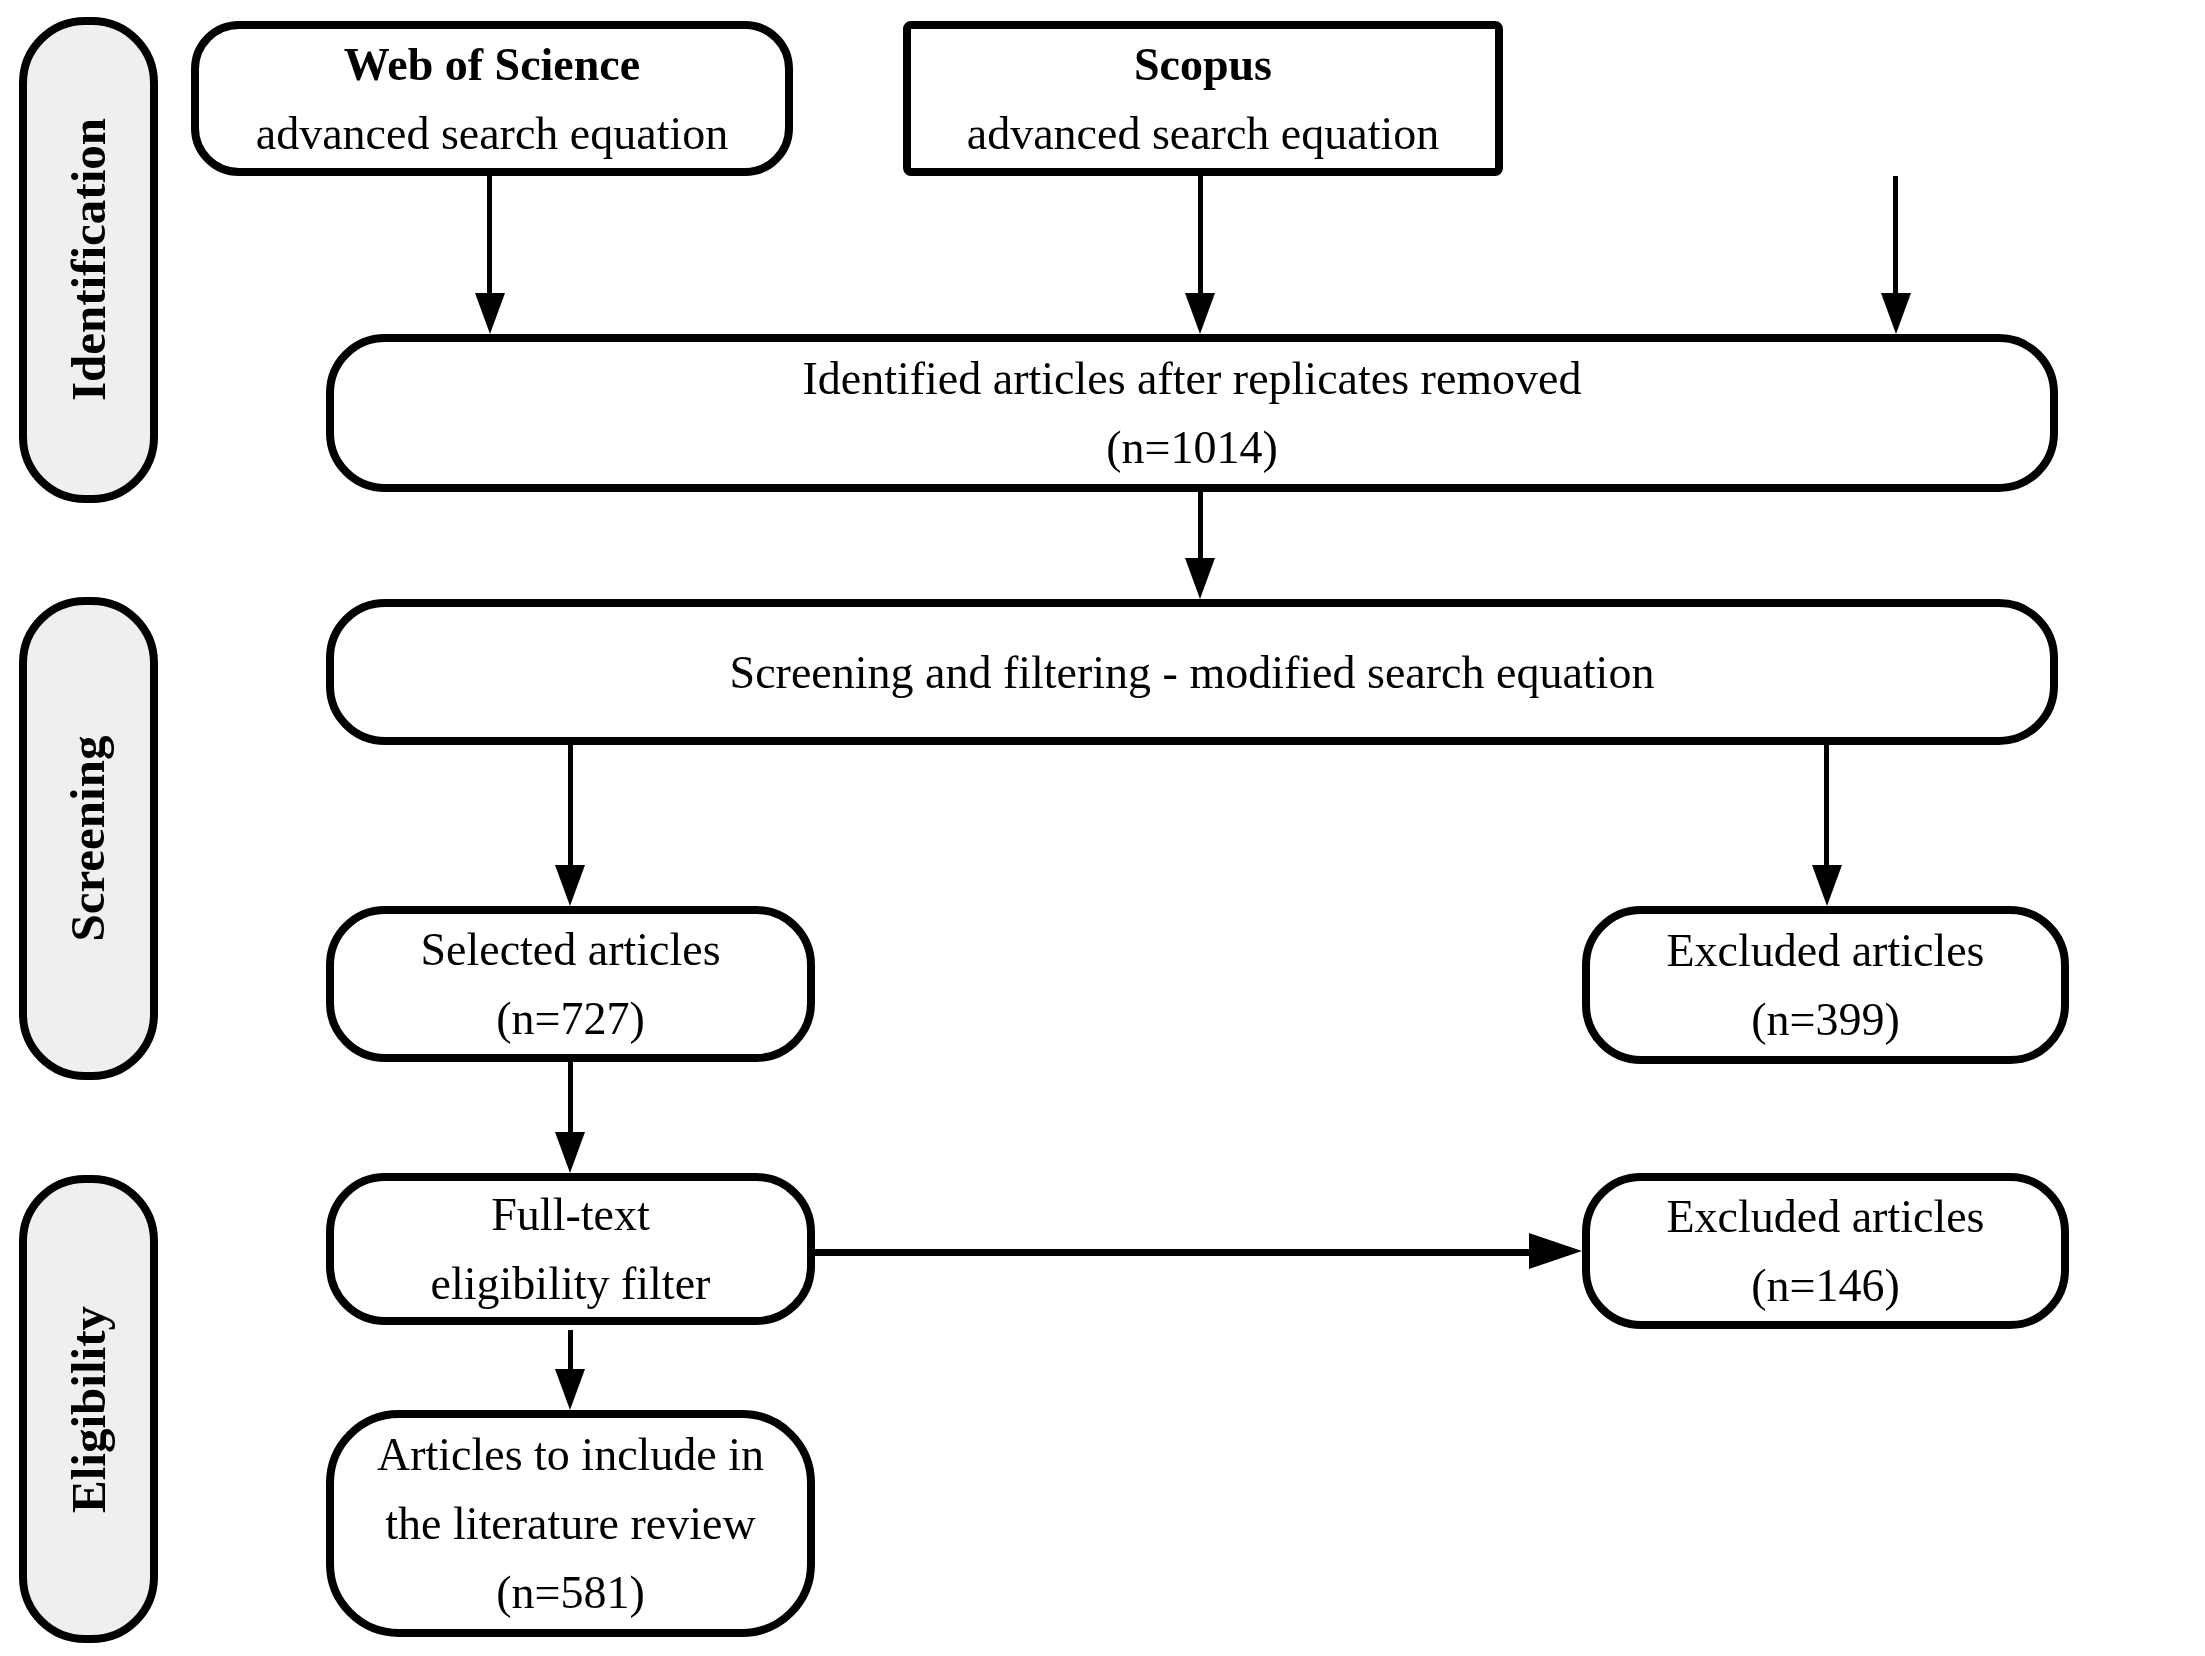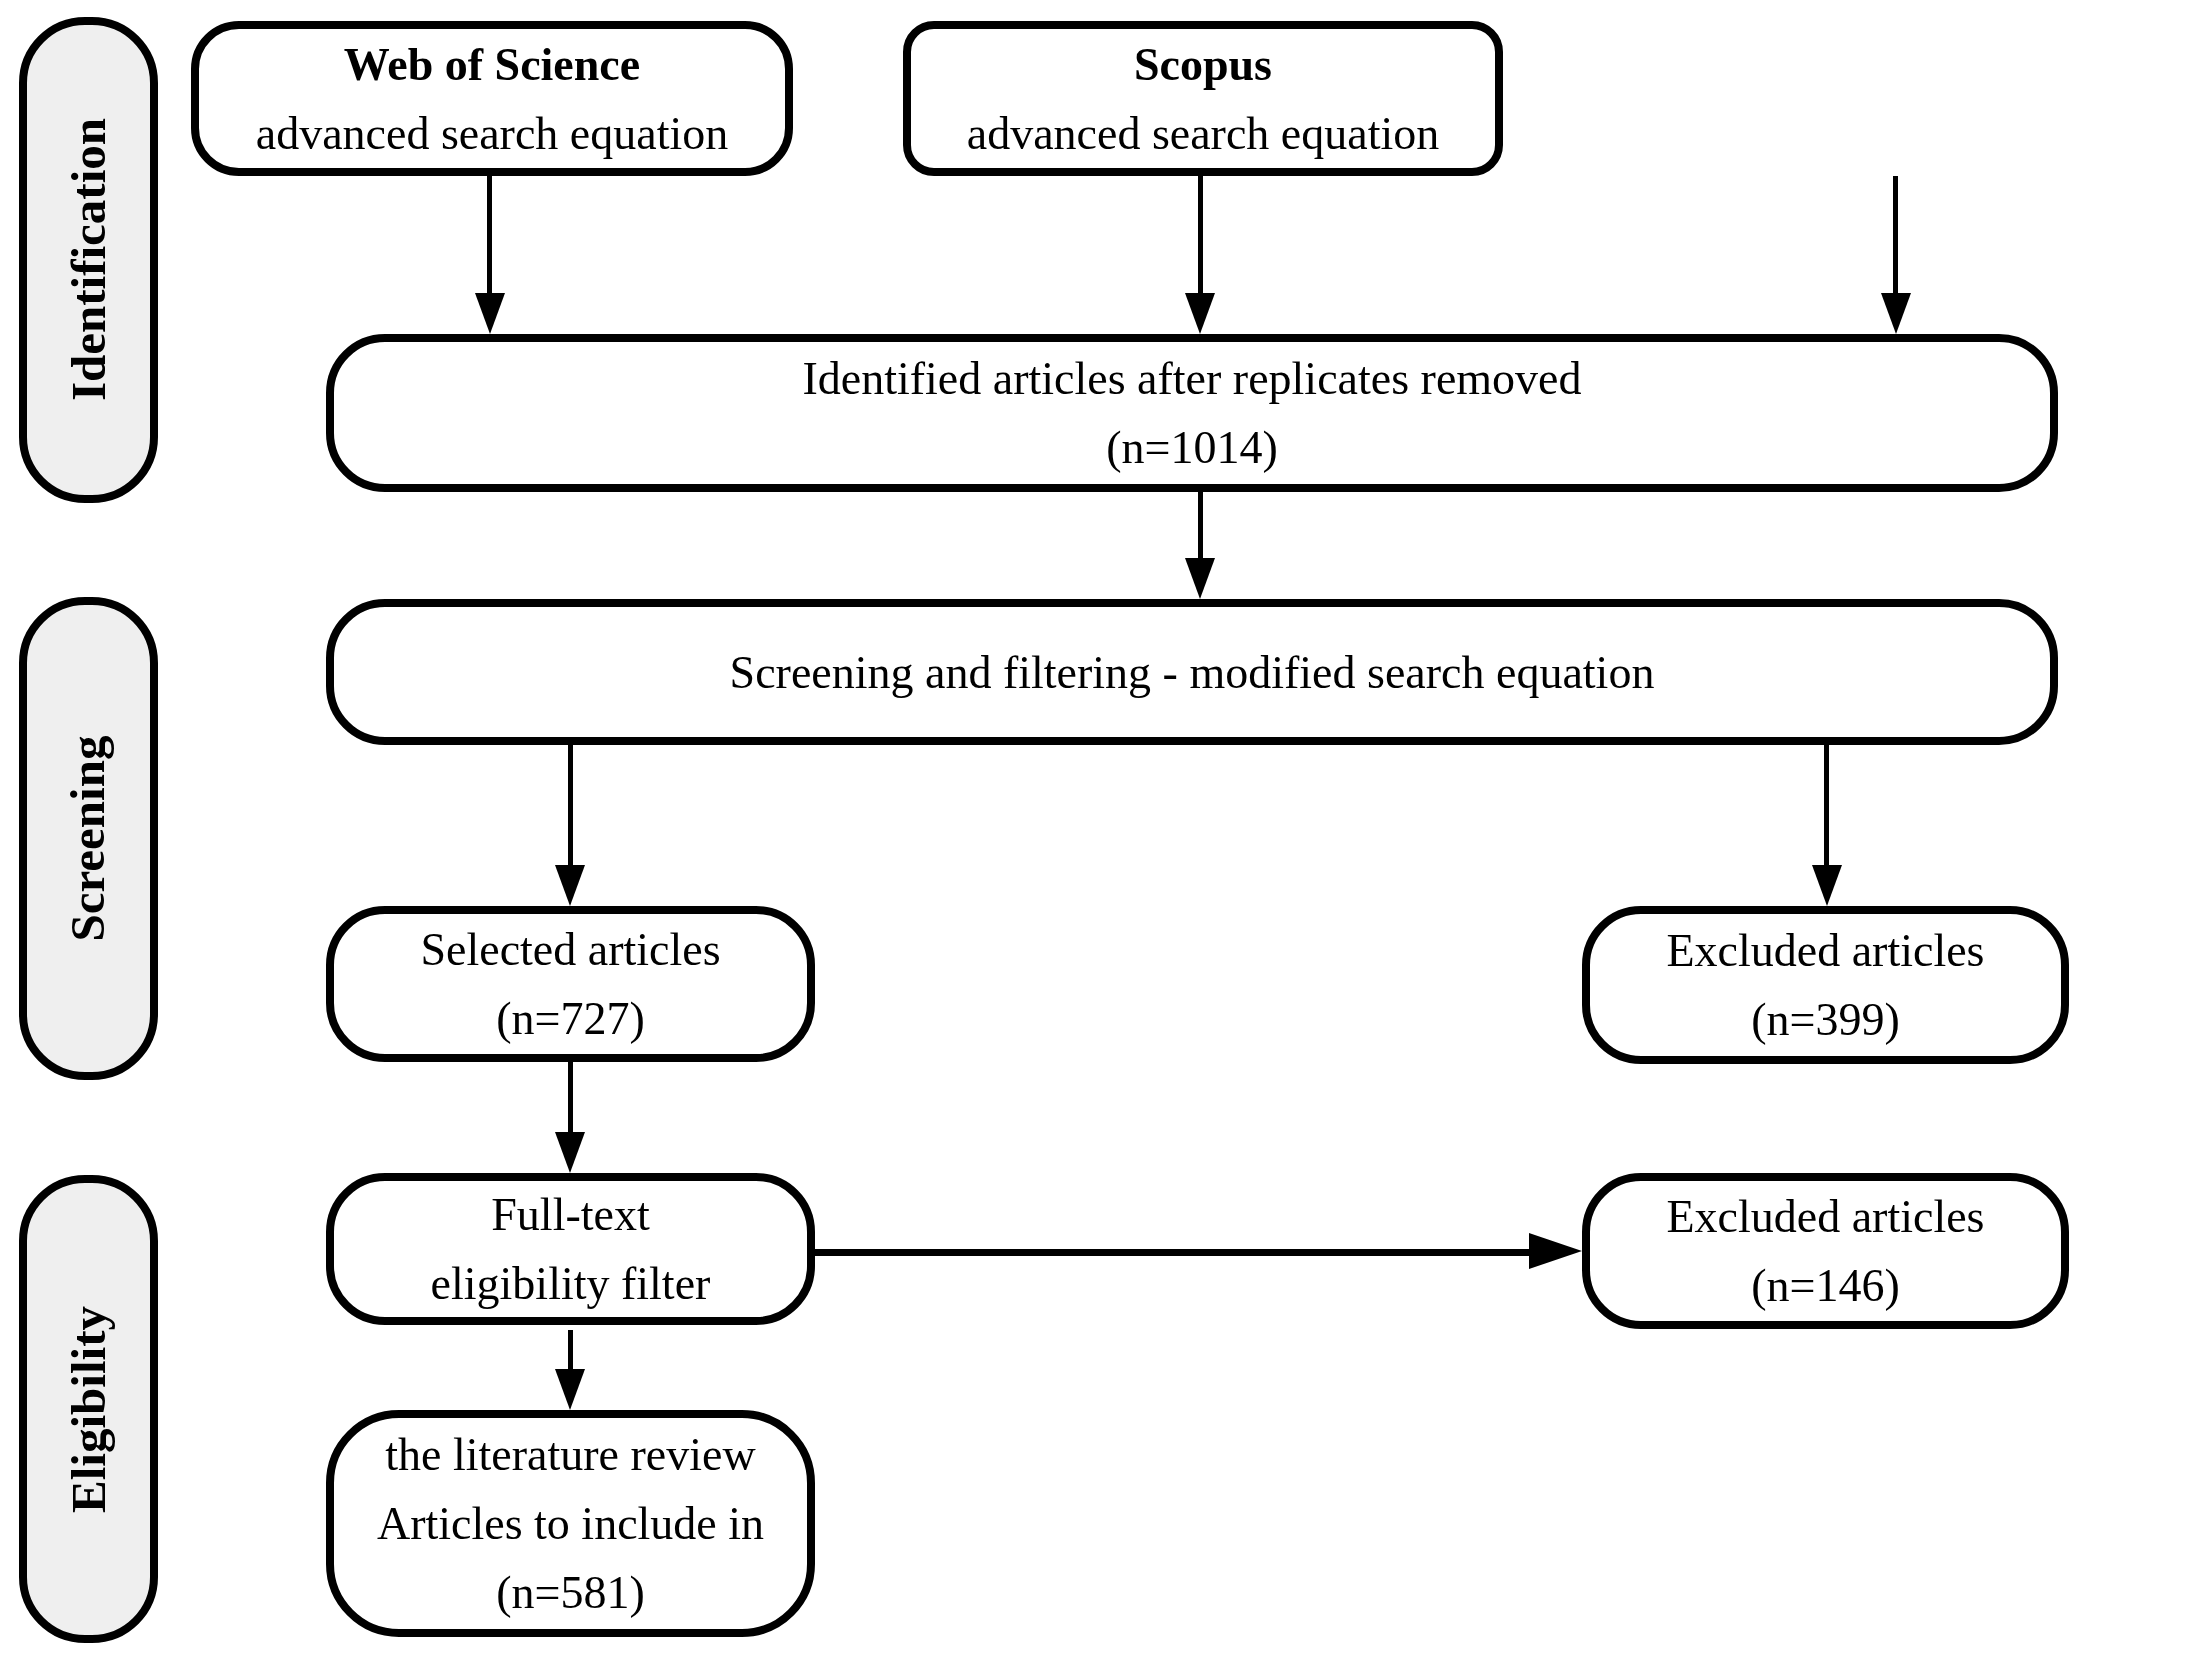--- a/index.html
+++ b/index.html
@@ -83,21 +83,21 @@
     <span class="stage-text">Screening</span>
   </div>
   <div class="stage" style="top:1175px;height:468px">
     <span class="stage-text">Eligibility</span>
   </div>
 
   <div class="fbox" style="left:191px;top:21px;width:602px;height:155px;border-radius:48px">
     <div class="title">Web of Science</div>
     <div>advanced search equation</div>
   </div>
-  <div class="fbox" style="left:903px;top:21px;width:600px;height:155px;border-radius:31px">
+  <div class="fbox" style="left:903px;top:21px;width:600px;height:155px;border-radius:8px">
     <div class="title">Scopus</div>
     <div>advanced search equation</div>
   </div>
 
   <div class="fbox" style="left:326px;top:334px;width:1732px;height:158px">
     <div>Identified articles after replicates removed</div>
     <div>(n=1014)</div>
   </div>
 
   <div class="fbox" style="left:326px;top:599px;width:1732px;height:146px">
@@ -118,22 +118,22 @@
     <div>Full-text</div>
     <div>eligibility filter</div>
   </div>
 
   <div class="fbox" style="left:1582px;top:1173px;width:487px;height:156px">
     <div>Excluded articles</div>
     <div>(n=146)</div>
   </div>
 
   <div class="fbox" style="left:326px;top:1410px;width:489px;height:227px;border-radius:73px">
+    <div>Articles to include in</div>
     <div>the literature review</div>
-    <div>Articles to include in</div>
     <div>(n=581)</div>
   </div>
 
   <div class="vline" style="left:487px;top:176px;height:117px"></div>
   <div class="head-down" style="left:475px;top:293px"></div>
 
   <div class="vline" style="left:1198px;top:176px;height:117px"></div>
   <div class="head-down" style="left:1185px;top:293px"></div>
 
   <div class="vline" style="left:1893px;top:176px;height:117px"></div>

